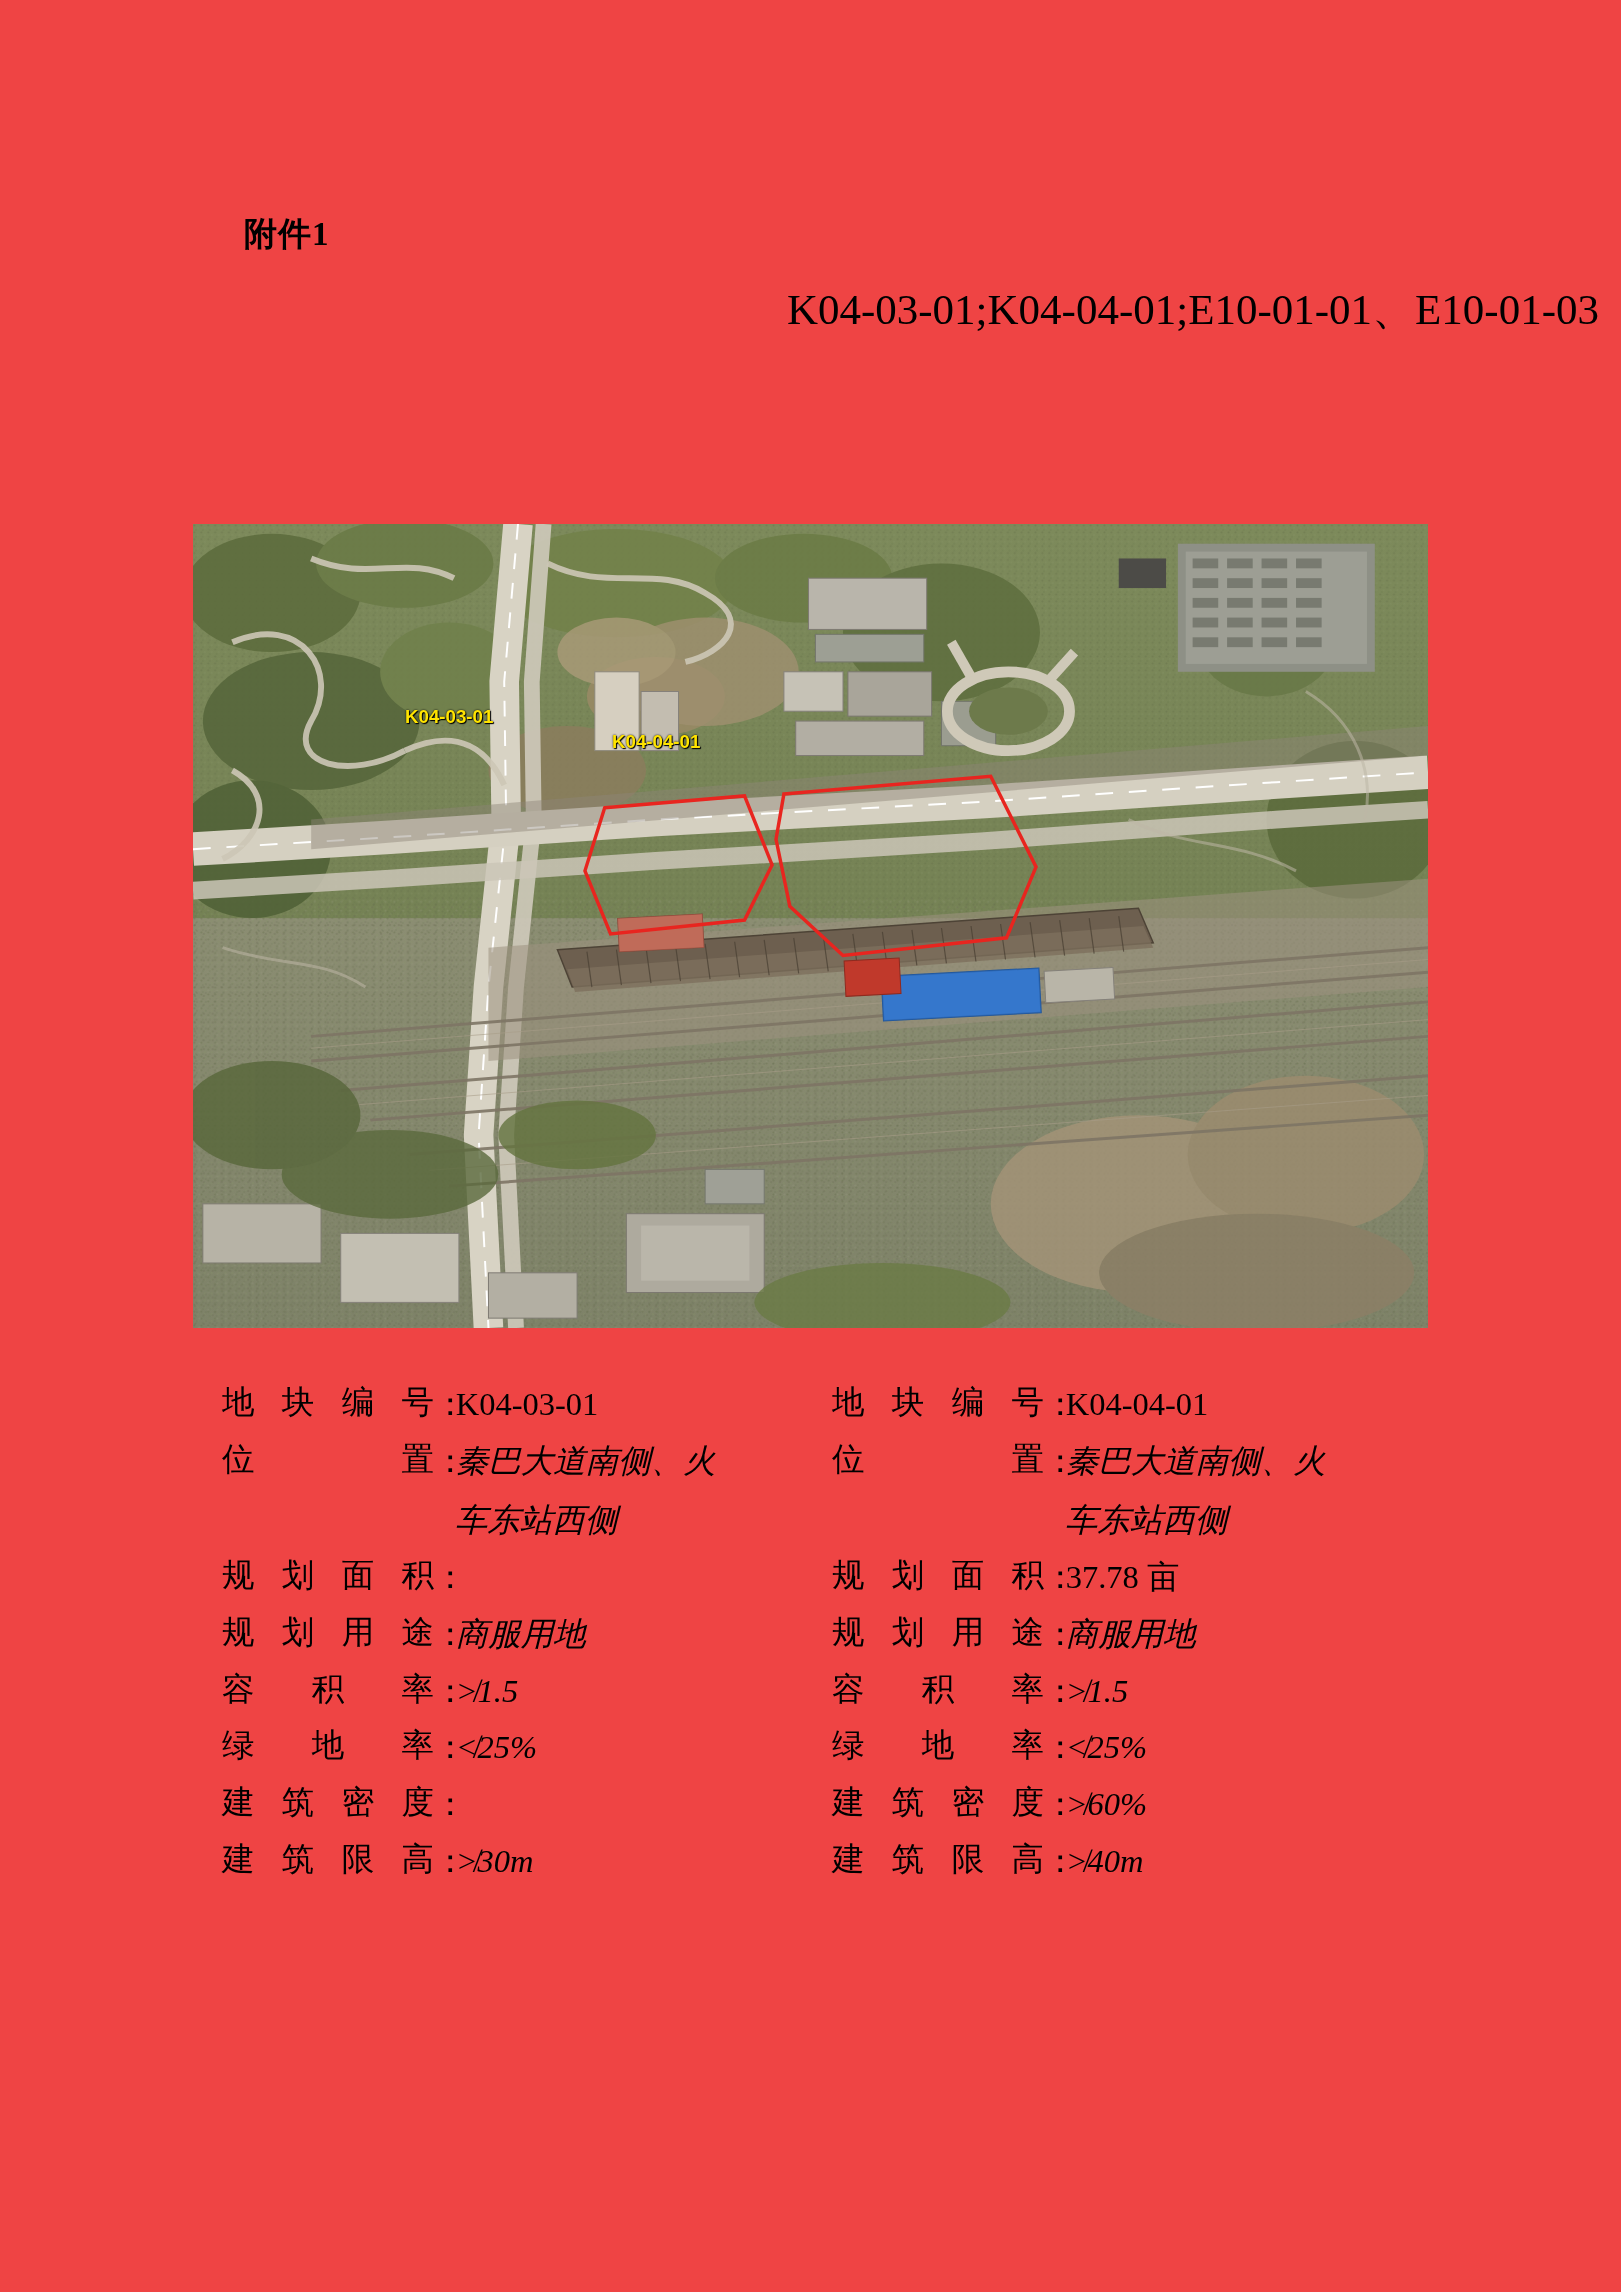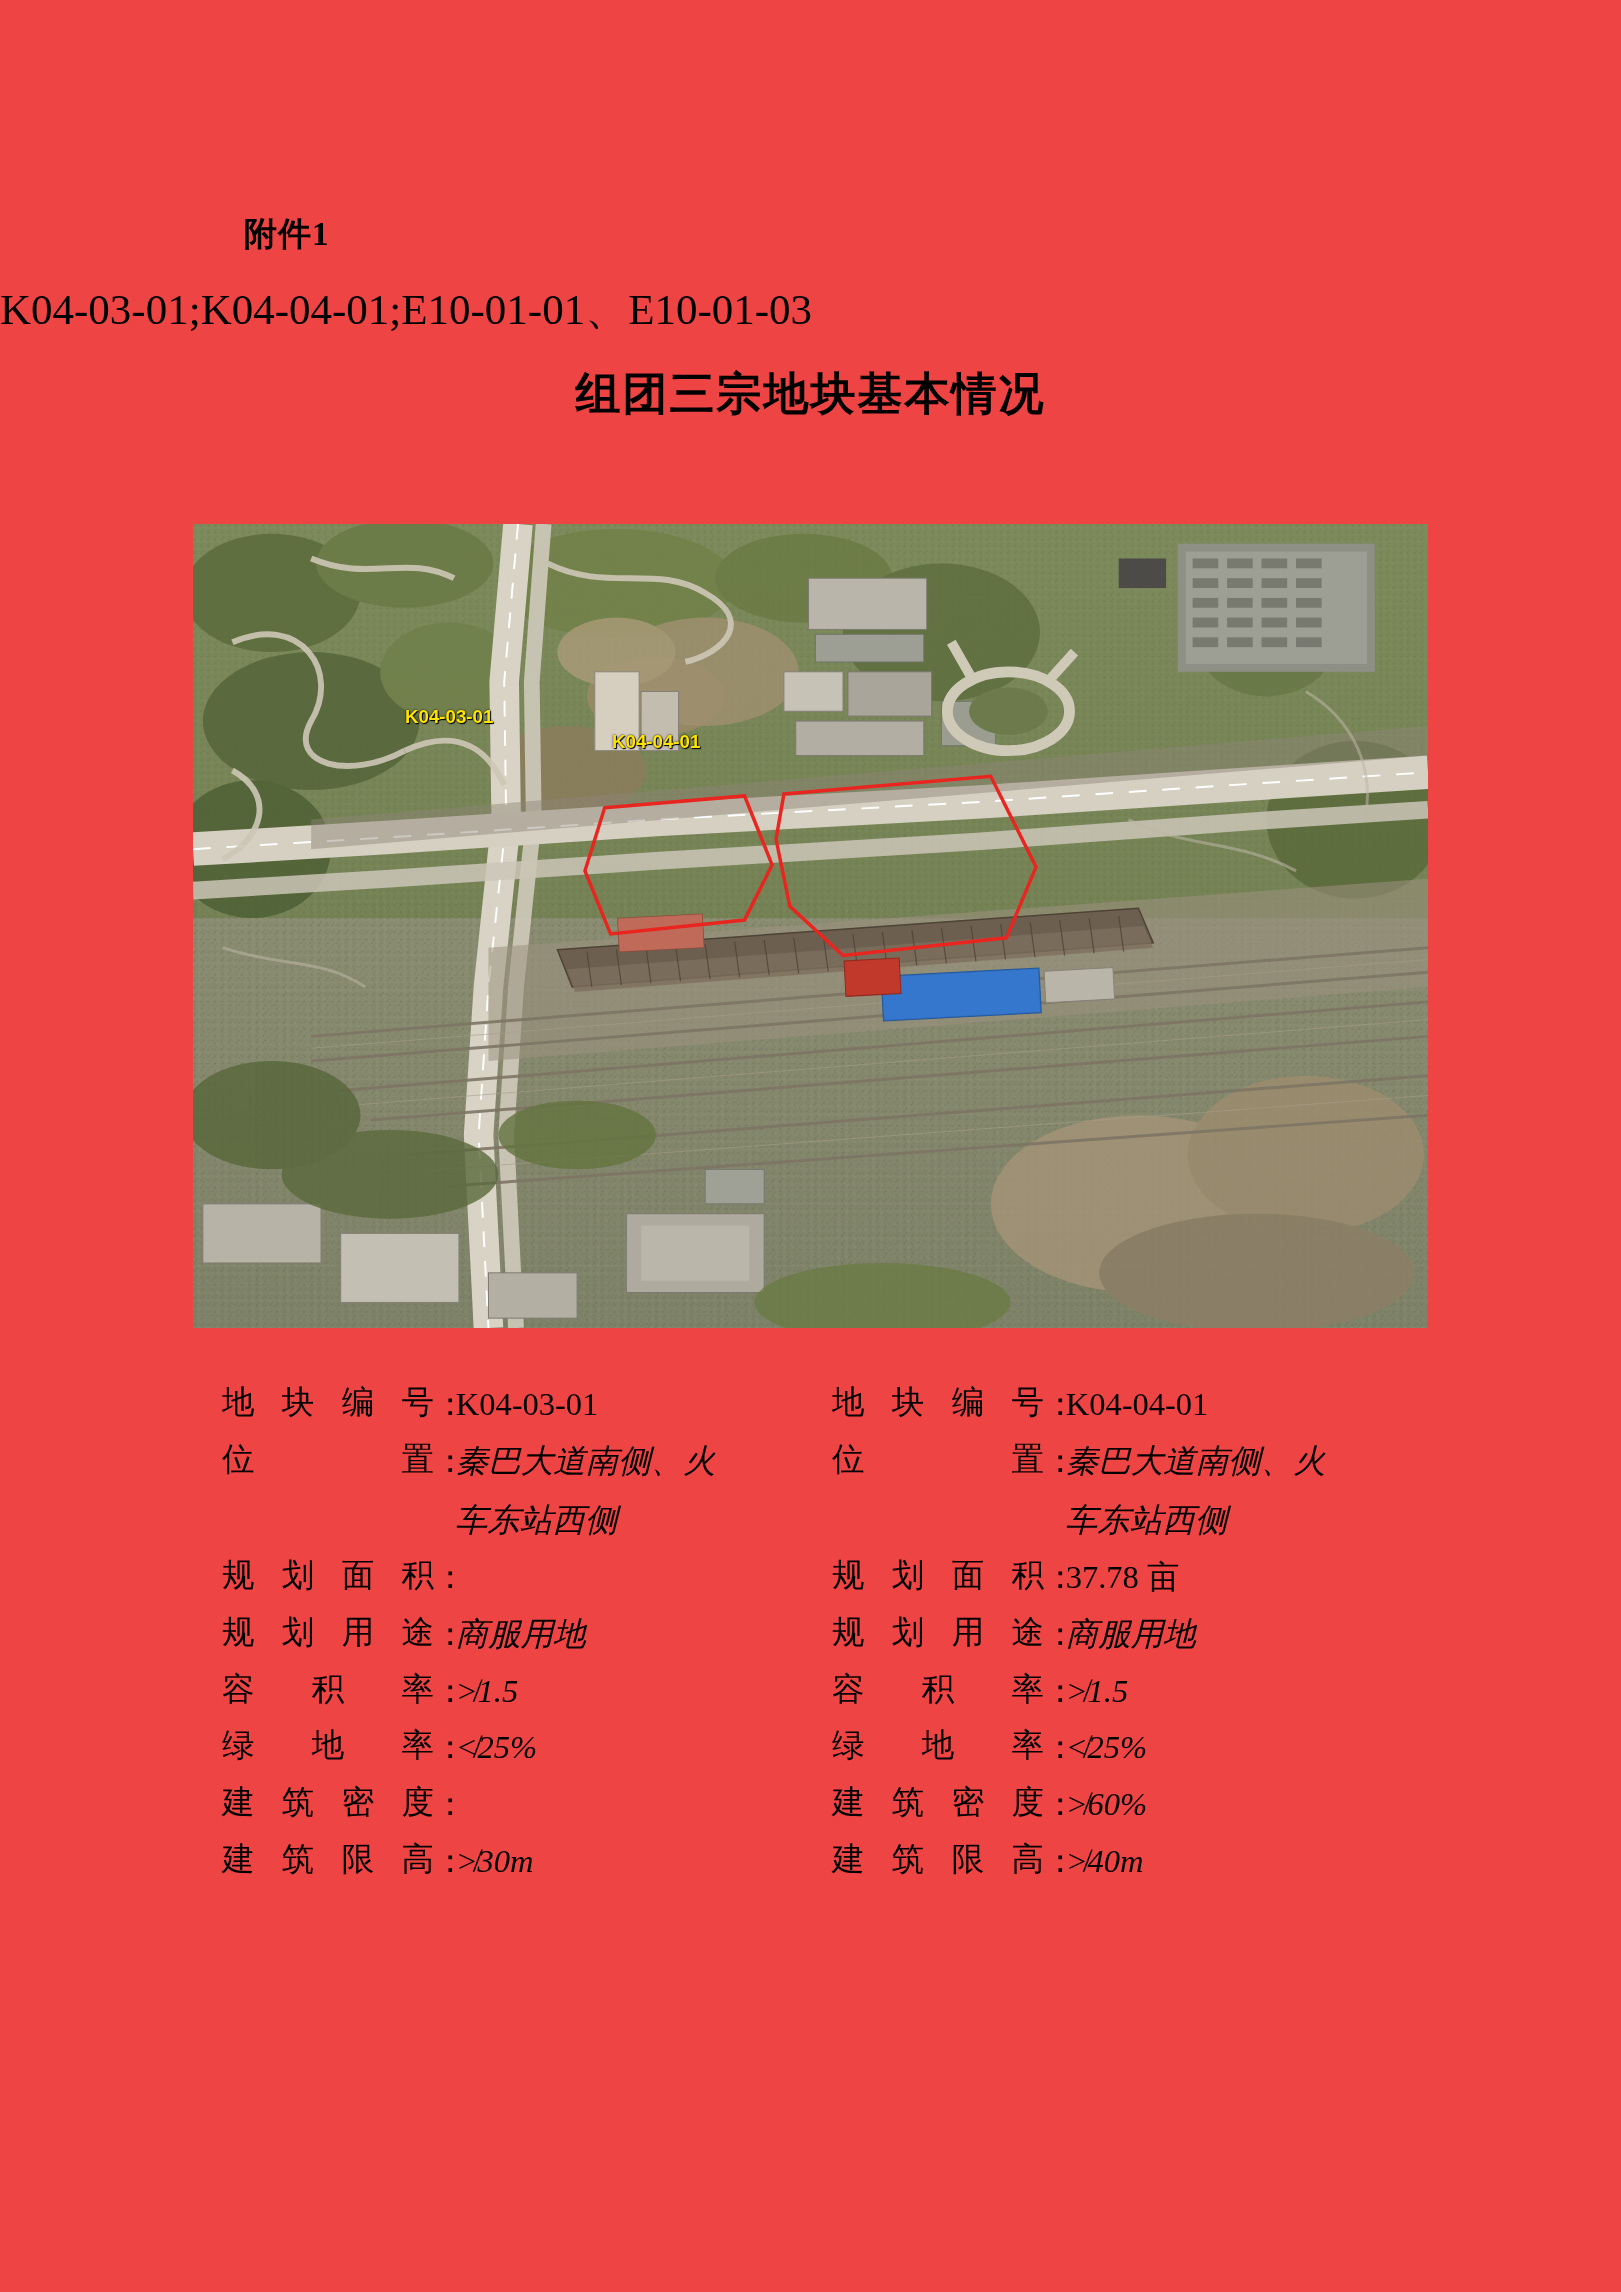--- a/index.html
+++ b/index.html
@@ -30,21 +30,21 @@
     top: 212px;
     font-size: 33px;
     font-weight: bold;
     letter-spacing: 1px;
   }
   .title-line-1 {
     position: absolute;
     left: 0;
     top: 281px;
     width: 1599px;
-    text-align: left;
+    text-align: right;
     font-size: 43px;
     font-family: "Liberation Serif", serif;
     letter-spacing: 0px;
   }
   .title-line-2 {
     position: absolute;
     left: 0;
     top: 364px;
     width: 1621px;
     text-align: center;
@@ -121,21 +121,20 @@
     white-space: nowrap;
   }
 </style>
 </head>
 <body>
 
 <div class="page">
 
   <div class="attachment-label">附件1</div>
   <div class="title-line-1">K04-03-01;K04-04-01;E10-01-01、E10-01-03</div>
-  <div class="title-line-2">组团三宗地块基本情况</div>
 
   <div class="photo-frame">
     <svg class="photo-canvas" viewBox="0 0 1254 816" preserveAspectRatio="none">
       <defs>
         <linearGradient id="gTop" x1="0" y1="0" x2="0" y2="1">
           <stop offset="0%" stop-color="#7d8a5b"></stop>
           <stop offset="100%" stop-color="#6d7a4e"></stop>
         </linearGradient>
         <linearGradient id="gBot" x1="0" y1="0" x2="0" y2="1">
           <stop offset="0%" stop-color="#8b8d72"></stop>

